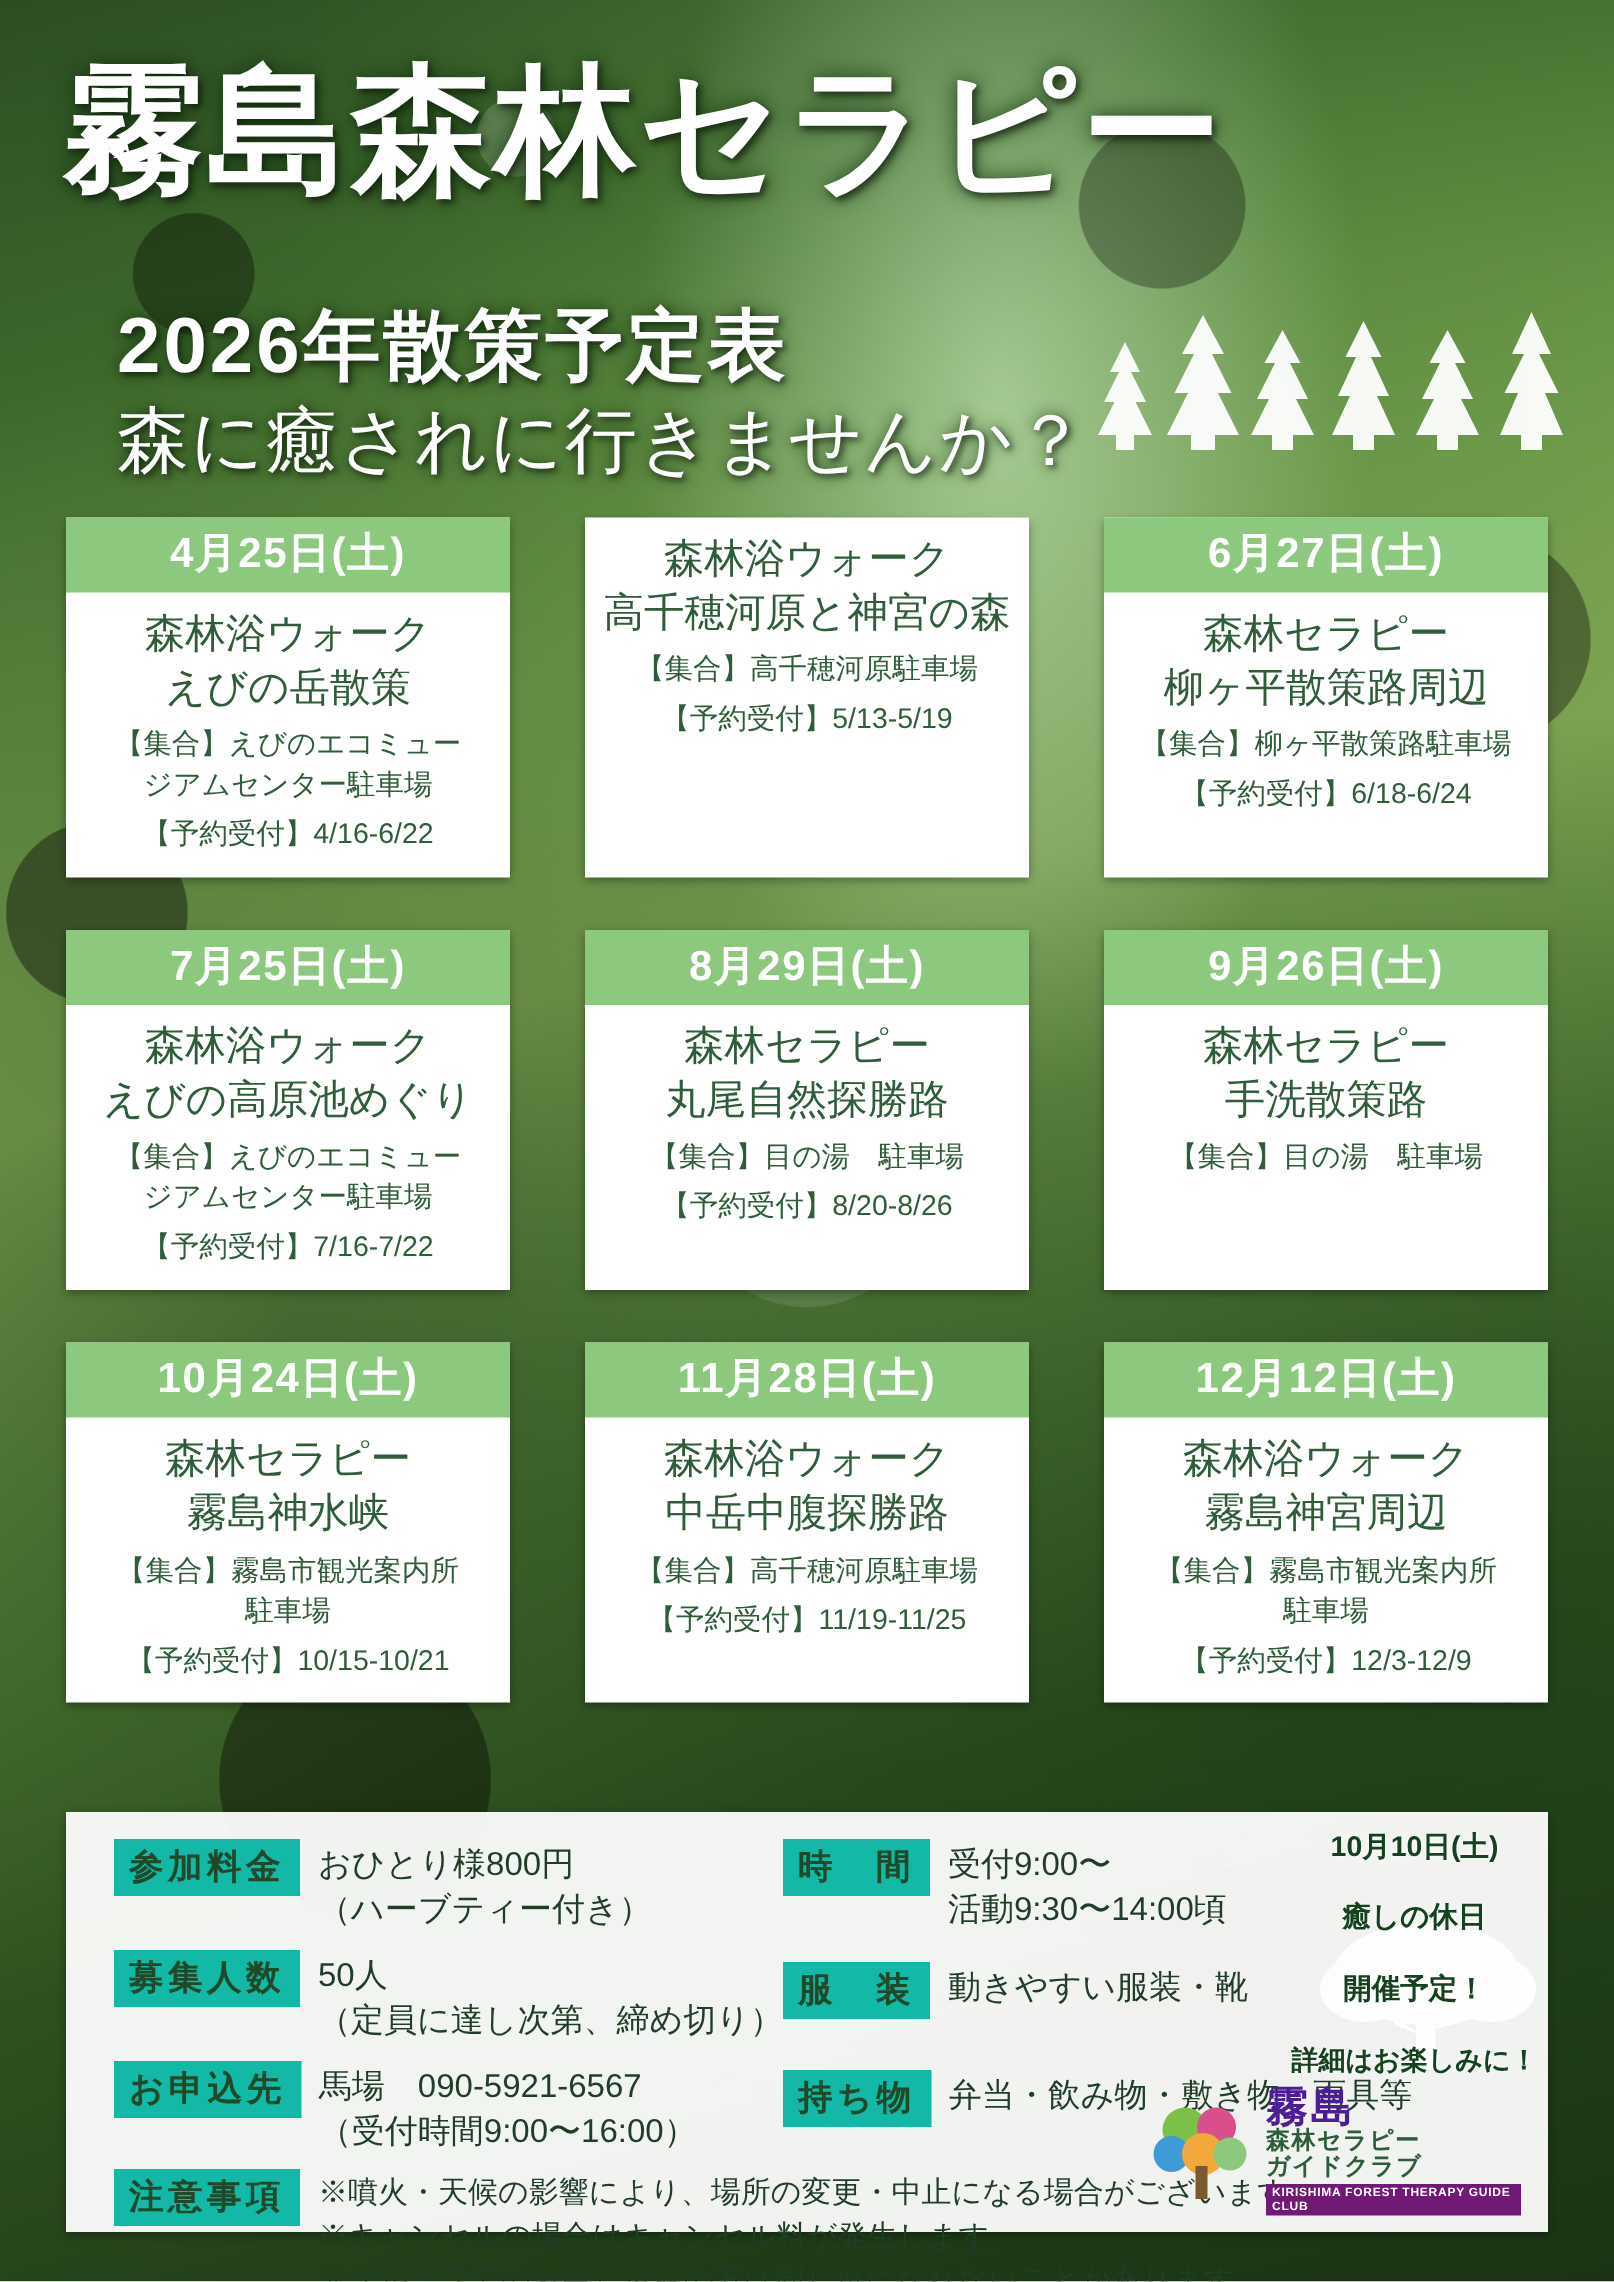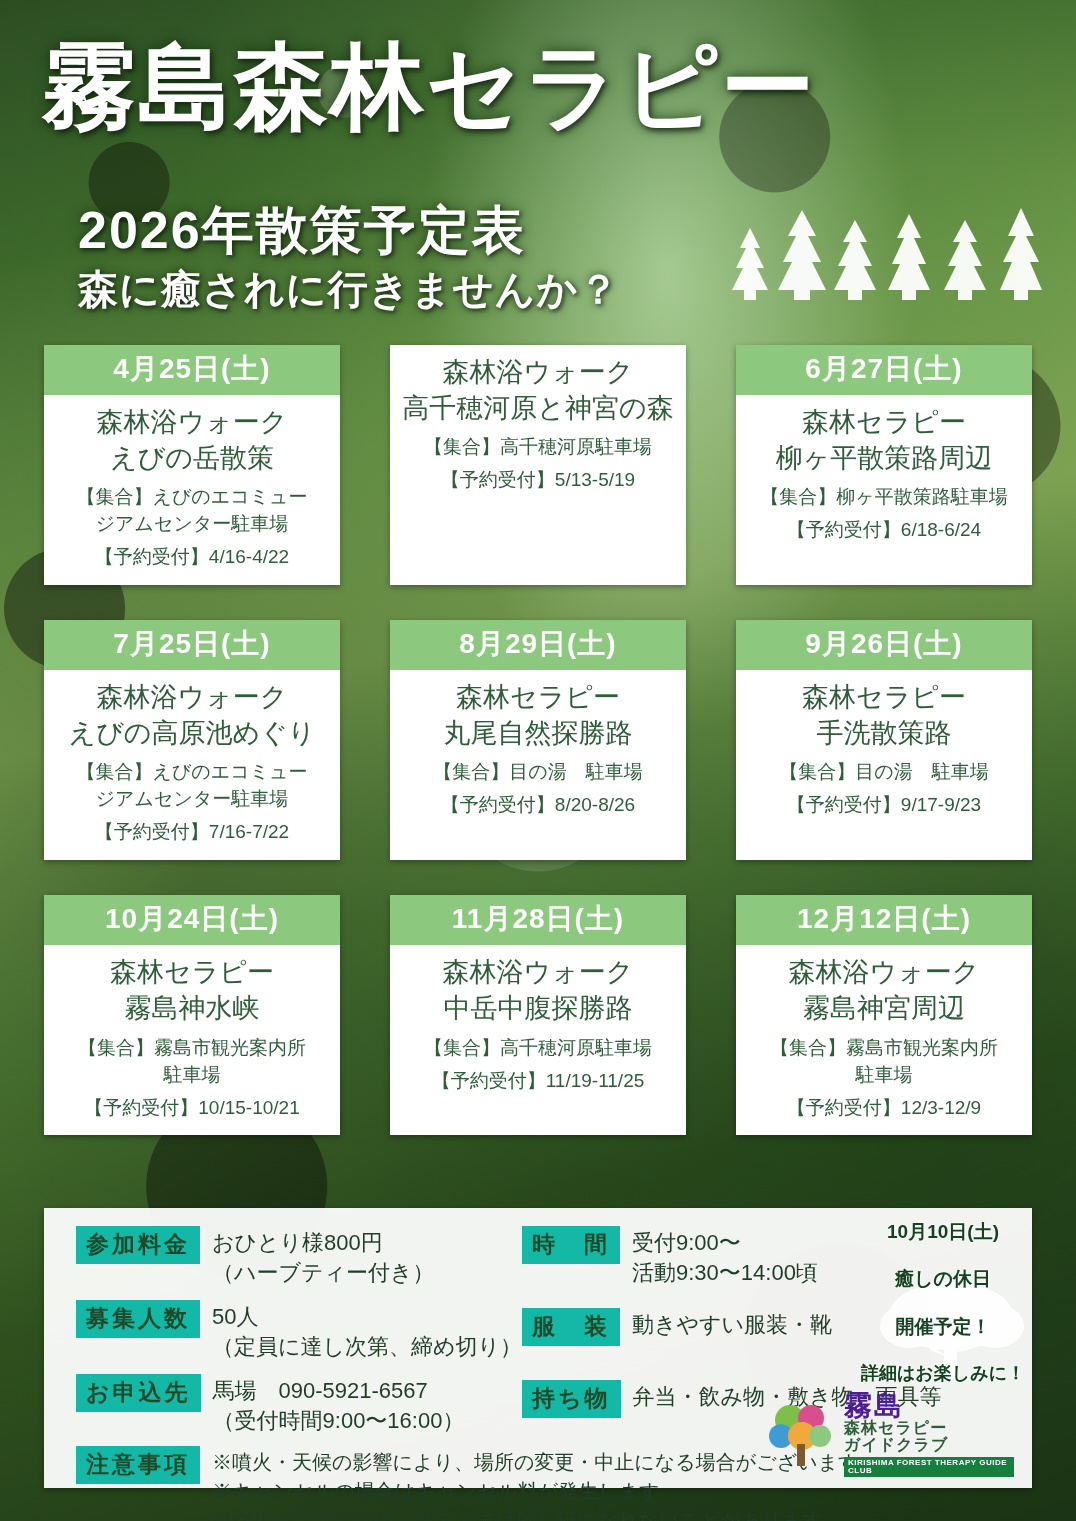--- a/index.html
+++ b/index.html
@@ -69,22 +69,22 @@
     font-weight: bold;
     color: #ffffff;
     letter-spacing: 2px;
     text-shadow: 0 0 12px rgba(20,50,15,0.85), 2px 2px 4px rgba(0,0,0,0.6);
     white-space: nowrap;
   }
   .title-tag {
     position: absolute;
     left: 78px;
     top: 262px;
-    font-size: 40px;
-    font-weight: bold;
+    font-size: 48px;
+    font-weight: normal;
     color: #ffffff;
     letter-spacing: 1px;
     text-shadow: 0 0 10px rgba(20,50,15,0.85), 2px 2px 4px rgba(0,0,0,0.6);
     white-space: nowrap;
   }
   .tree-deco {
     position: absolute;
     right: 34px;
     top: 190px;
     width: 320px;
@@ -231,21 +231,21 @@
   .logo-text .l2 {
     font-size: 16px;
     font-weight: bold;
     color: #2f5d3a;
     letter-spacing: 1px;
   }
   .logo-text .l3 {
     font-size: 8px;
     font-weight: bold;
     color: #ffffff;
-    background: #15803d;
+    background: #701a75;
     padding: 2px 4px;
     margin-top: 3px;
     display: inline-block;
     letter-spacing: 0.5px;
   }
 </style>
 </head>
 <body>
 
 <div id="poster">
@@ -268,21 +268,21 @@
 
     <div id="schedule">
 
       <div class="card">
         <div class="card-date">4月25日(土)</div>
         <div class="card-body">
           <div class="card-title">森林浴ウォーク
 えびの岳散策</div>
           <div class="card-meta">【集合】えびのエコミュー
 ジアムセンター駐車場</div>
-          <div class="card-meta gap">【予約受付】4/16-4/22</div>
+          <div class="card-meta gap">【予約受付】4/16-6/22</div>
         </div>
       </div>
 
       <div class="card">
         <div class="card-body">
           <div class="card-title">森林浴ウォーク
 高千穂河原と神宮の森</div>
           <div class="card-meta">【集合】高千穂河原駐車場</div>
           <div class="card-meta gap">【予約受付】5/13-5/19</div>
         </div>
@@ -318,21 +318,20 @@
           <div class="card-meta gap">【予約受付】8/20-8/26</div>
         </div>
       </div>
 
       <div class="card">
         <div class="card-date">9月26日(土)</div>
         <div class="card-body">
           <div class="card-title">森林セラピー
 手洗散策路</div>
           <div class="card-meta">【集合】目の湯　駐車場</div>
-          <div class="card-meta gap">【予約受付】9/17-9/23</div>
         </div>
       </div>
 
       <div class="card">
         <div class="card-date">10月24日(土)</div>
         <div class="card-body">
           <div class="card-title">森林セラピー
 霧島神水峡</div>
           <div class="card-meta">【集合】霧島市観光案内所
 駐車場</div>

